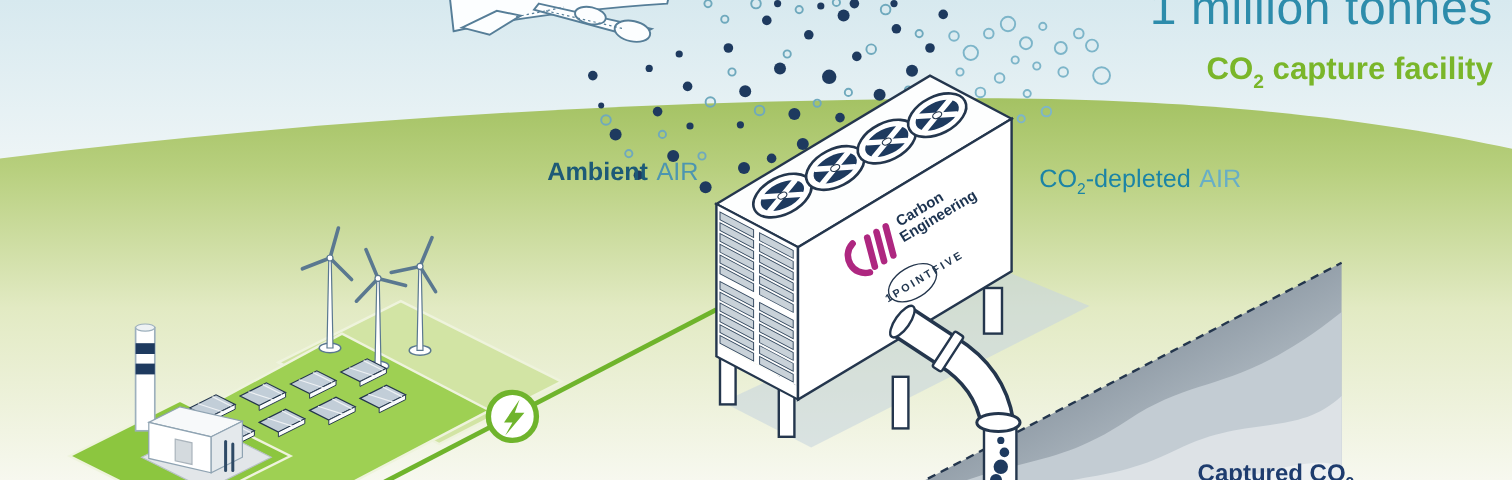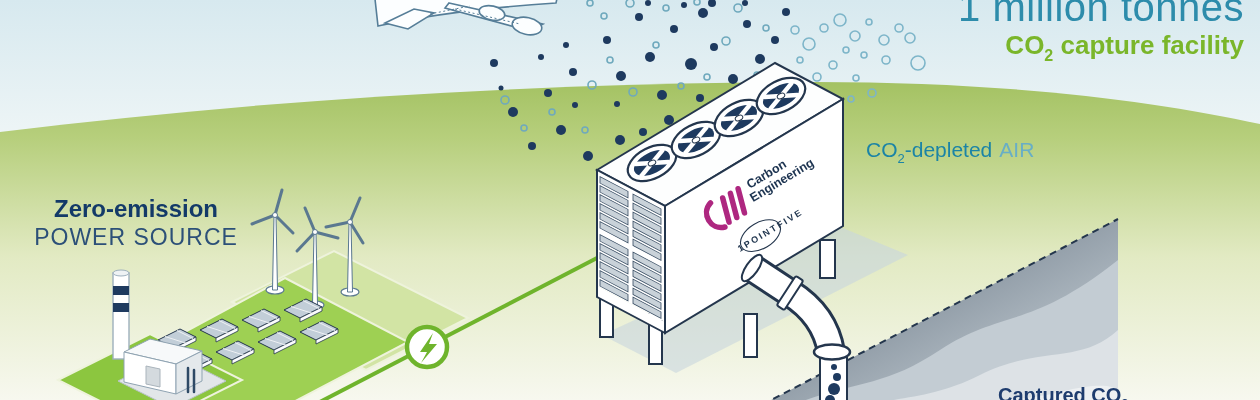--- a/index.html
+++ b/index.html
@@ -2,21 +2,21 @@
 <html><head>
 <meta charset="utf-8">
 <style>
   html,body{margin:0;padding:0;background:#fff;}
   #stage{position:relative;width:1260px;height:400px;overflow:hidden;
          font-family:"Liberation Sans",sans-serif;background:#e8f2f5;}
   #scene{position:absolute;left:0;top:0;}
   .ov{position:absolute;white-space:nowrap;}
   #title{right:16px;top:-14px;width:420px;text-align:right;line-height:1.08;}
   #title .l1{font-size:40px;font-weight:500;color:#2d8cab;letter-spacing:.5px;}
-  #title .l2{font-size:26px;font-weight:bold;color:#7ab62a;margin-top:2px;}
+  #title .l2{font-size:26px;font-weight:bold;color:#7ab62a;margin-top:14px;}
   #title .l2 sub{font-size:16px;}
   #ambient{left:456px;top:132px;font-size:21px;}
   #ambient .b{font-weight:bold;color:#1d5a77;}
   #ambient .lt{color:#4d96b0;margin-left:7px;}
   #depleted{left:866px;top:138px;font-size:21px;}
   #depleted .b{font-weight:normal;color:#1b84a6;}
   #depleted .b sub{font-size:13px;}
   #depleted .lt{color:#68aec6;margin-left:7px;}
   #power{left:30px;top:196px;width:212px;text-align:center;line-height:1.1;}
   #power .l1{font-size:24px;font-weight:bold;color:#133a68;}
@@ -358,26 +358,25 @@
     <rect transform="translate(790,293) rotate(33)" x="-4.5" y="-17.5" width="9" height="35" rx="2" fill="#fff" stroke="#24364d" stroke-width="2"></rect>
     <ellipse cx="832" cy="352" rx="18" ry="7.5" fill="#fff" stroke="#24364d" stroke-width="2.5"></ellipse>
   </g>
 </svg>
 
 <div id="title" class="ov">
   <div class="l1">1 million tonnes</div>
   <div class="l2"><span>CO</span><sub>2</sub><span> capture facility</span></div>
 </div>
 
+<div id="ambient" class="ov">
+  <span class="b">Ambient</span><span class="lt">AIR</span>
+</div>
 
 <div id="depleted" class="ov">
   <span class="b"><span>CO</span><sub>2</sub><span>-depleted</span></span><span class="lt">AIR</span>
 </div>
 
-<div id="power" class="ov">
-  <div class="l1">Zero-emission</div>
-  <div class="l2">POWER SOURCE</div>
-</div>
 
 <div id="captured" class="ov">
   <span>Captured CO</span><sub>2</sub>
 </div>
 </div>
 
 </body></html>

